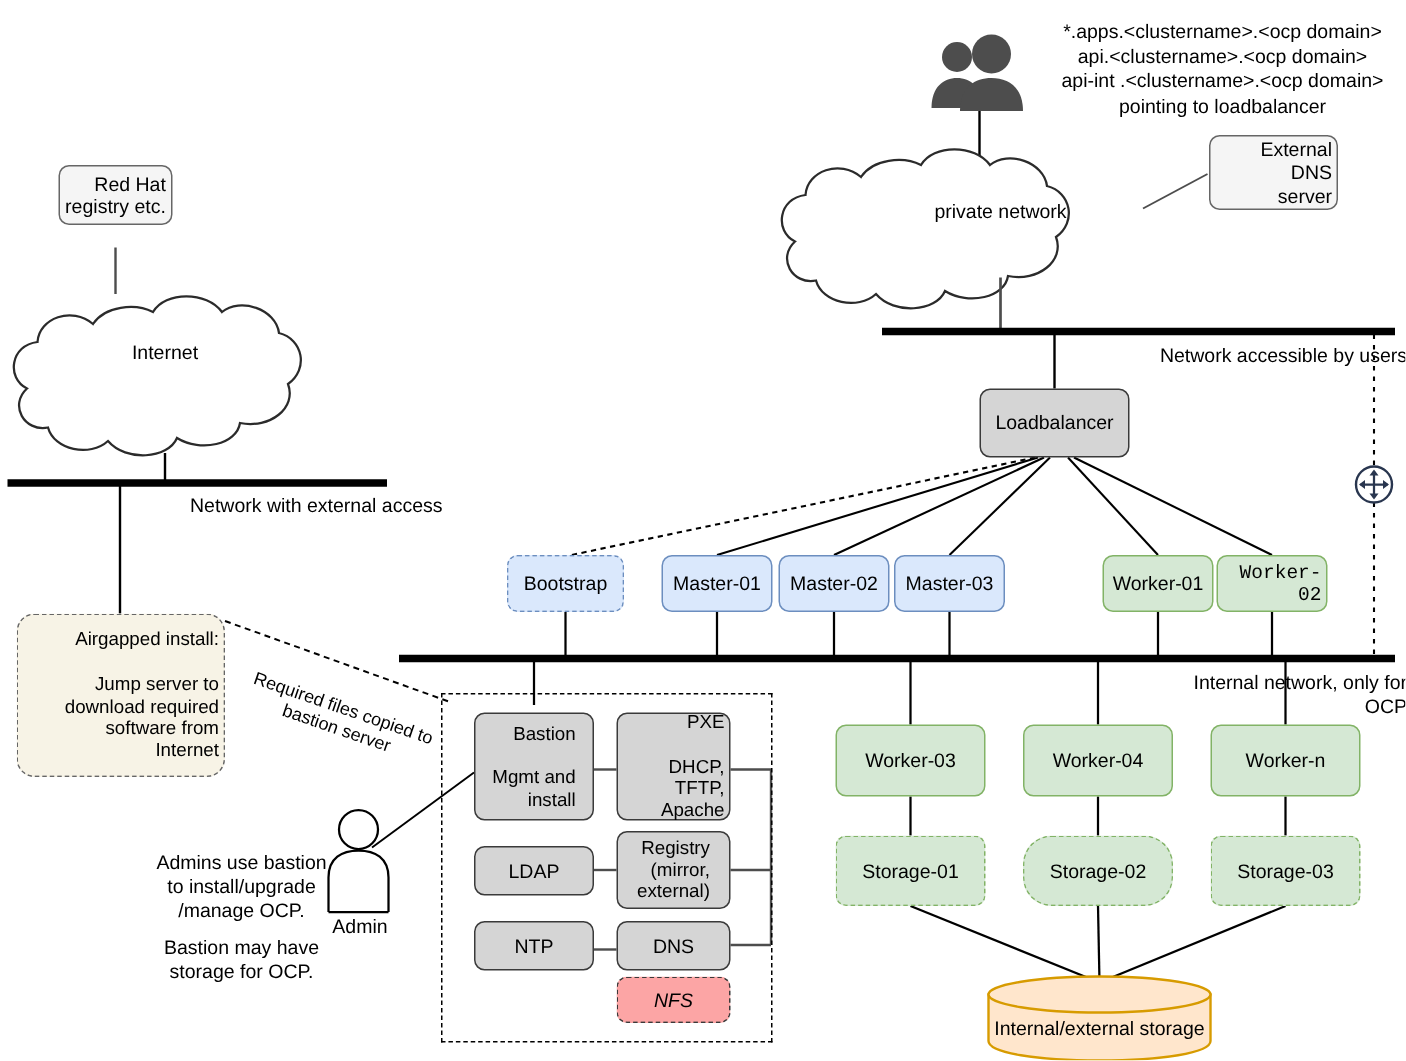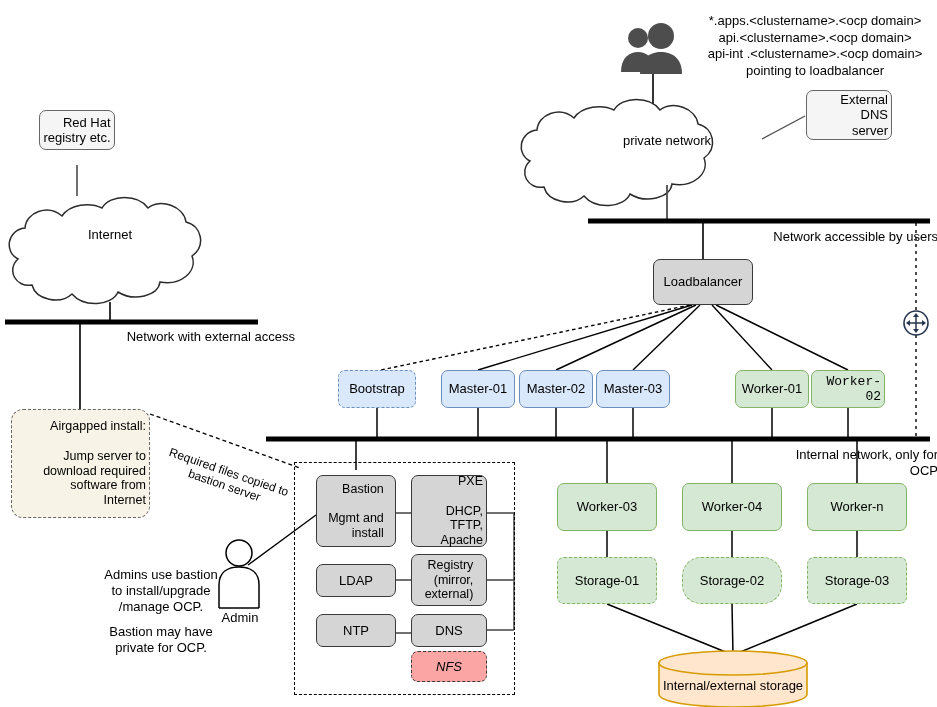--- a/index.html
+++ b/index.html
@@ -232,21 +232,21 @@
 download required
 software from Internet</div>
 
   <div class="rot-label" style="left:160px; top:442px; width:150px; transform: rotate(19deg);">Required files copied to
 bastion server</div>
 
   <div class="plain-text" style="left:96px; top:567px; width:130px;">Admins use bastion
 to install/upgrade
 /manage OCP.</div>
   <div class="plain-text" style="left:96px; top:624px; width:130px;">Bastion may have
-private for OCP.</div>
+storage for OCP.</div>
   <div class="plain-text" style="left:210px; top:610px; width:60px;">Admin</div>
 
   <div class="plain-text" style="left:697px; top:13px; width:236px; line-height:1.28;">*.apps.&lt;clustername&gt;.&lt;ocp domain&gt;
 api.&lt;clustername&gt;.&lt;ocp domain&gt;
 api-int .&lt;clustername&gt;.&lt;ocp domain&gt;
 pointing to loadbalancer</div>
 
   <div class="cloud-label" style="left:592px; top:133px; width:150px;">private network</div>
 
   <div class="node n-gray" style="left:806px; top:90px; width:86px; height:50px;">External DNS

